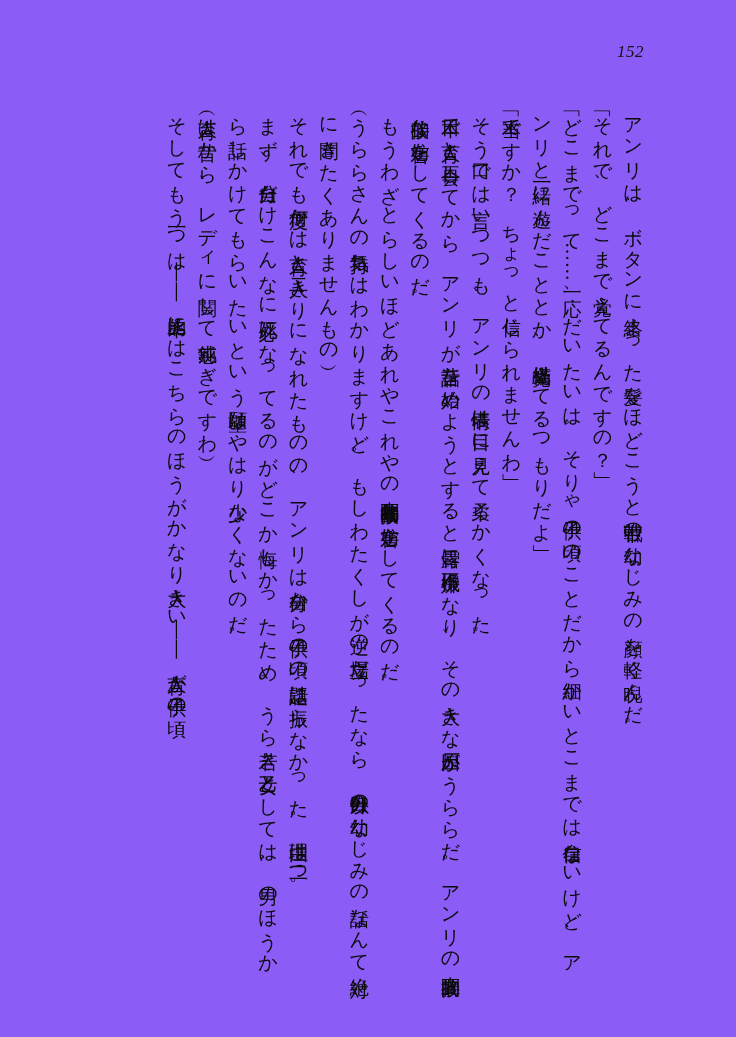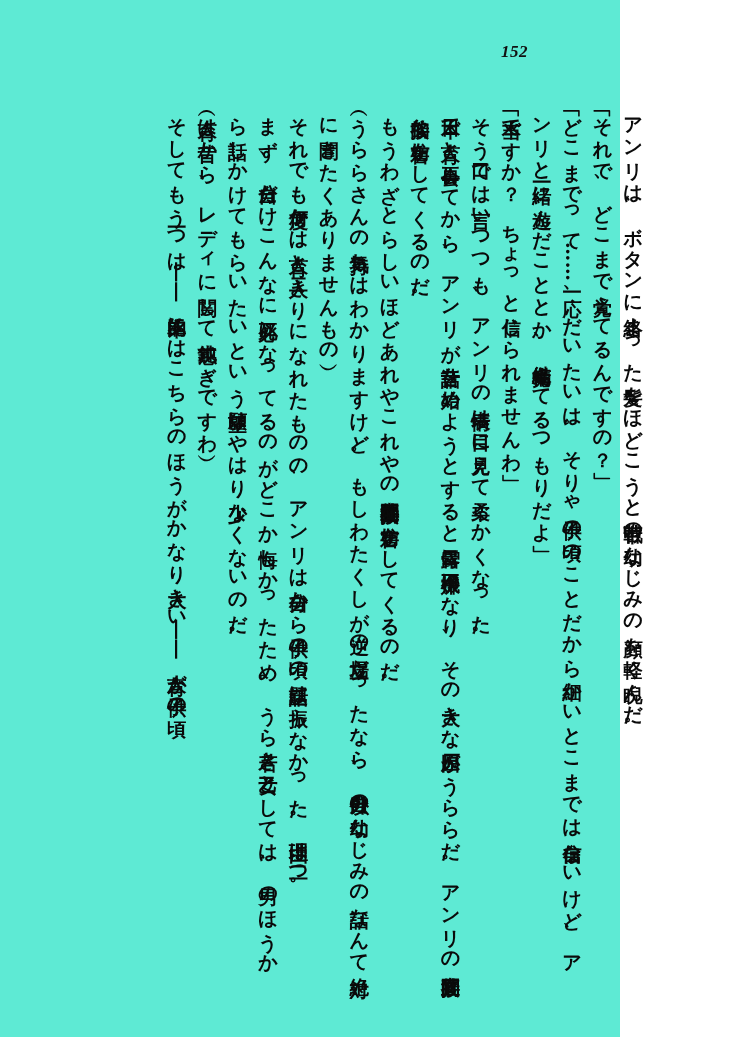--- a/index.html
+++ b/index.html
@@ -9,24 +9,23 @@
   }
   body {
     width: 736px;
     height: 1037px;
     overflow: hidden;
     font-family: "DejaVu Serif", "Liberation Serif", serif;
     color: #000000;
   }
   .page {
     position: relative;
-    width: 620px;
+    width: 736px;
     height: 1037px;
-    background: #5eead4;
-    font-weight: bold;
+    background: #8b5cf6;
   }
   .page-number {
     position: absolute;
     top: 42px;
     right: 92px;
     font-family: "Liberation Serif", "DejaVu Serif", serif;
     font-style: italic;
     font-size: 17px;
     letter-spacing: 0.5px;
     color: #111111;

